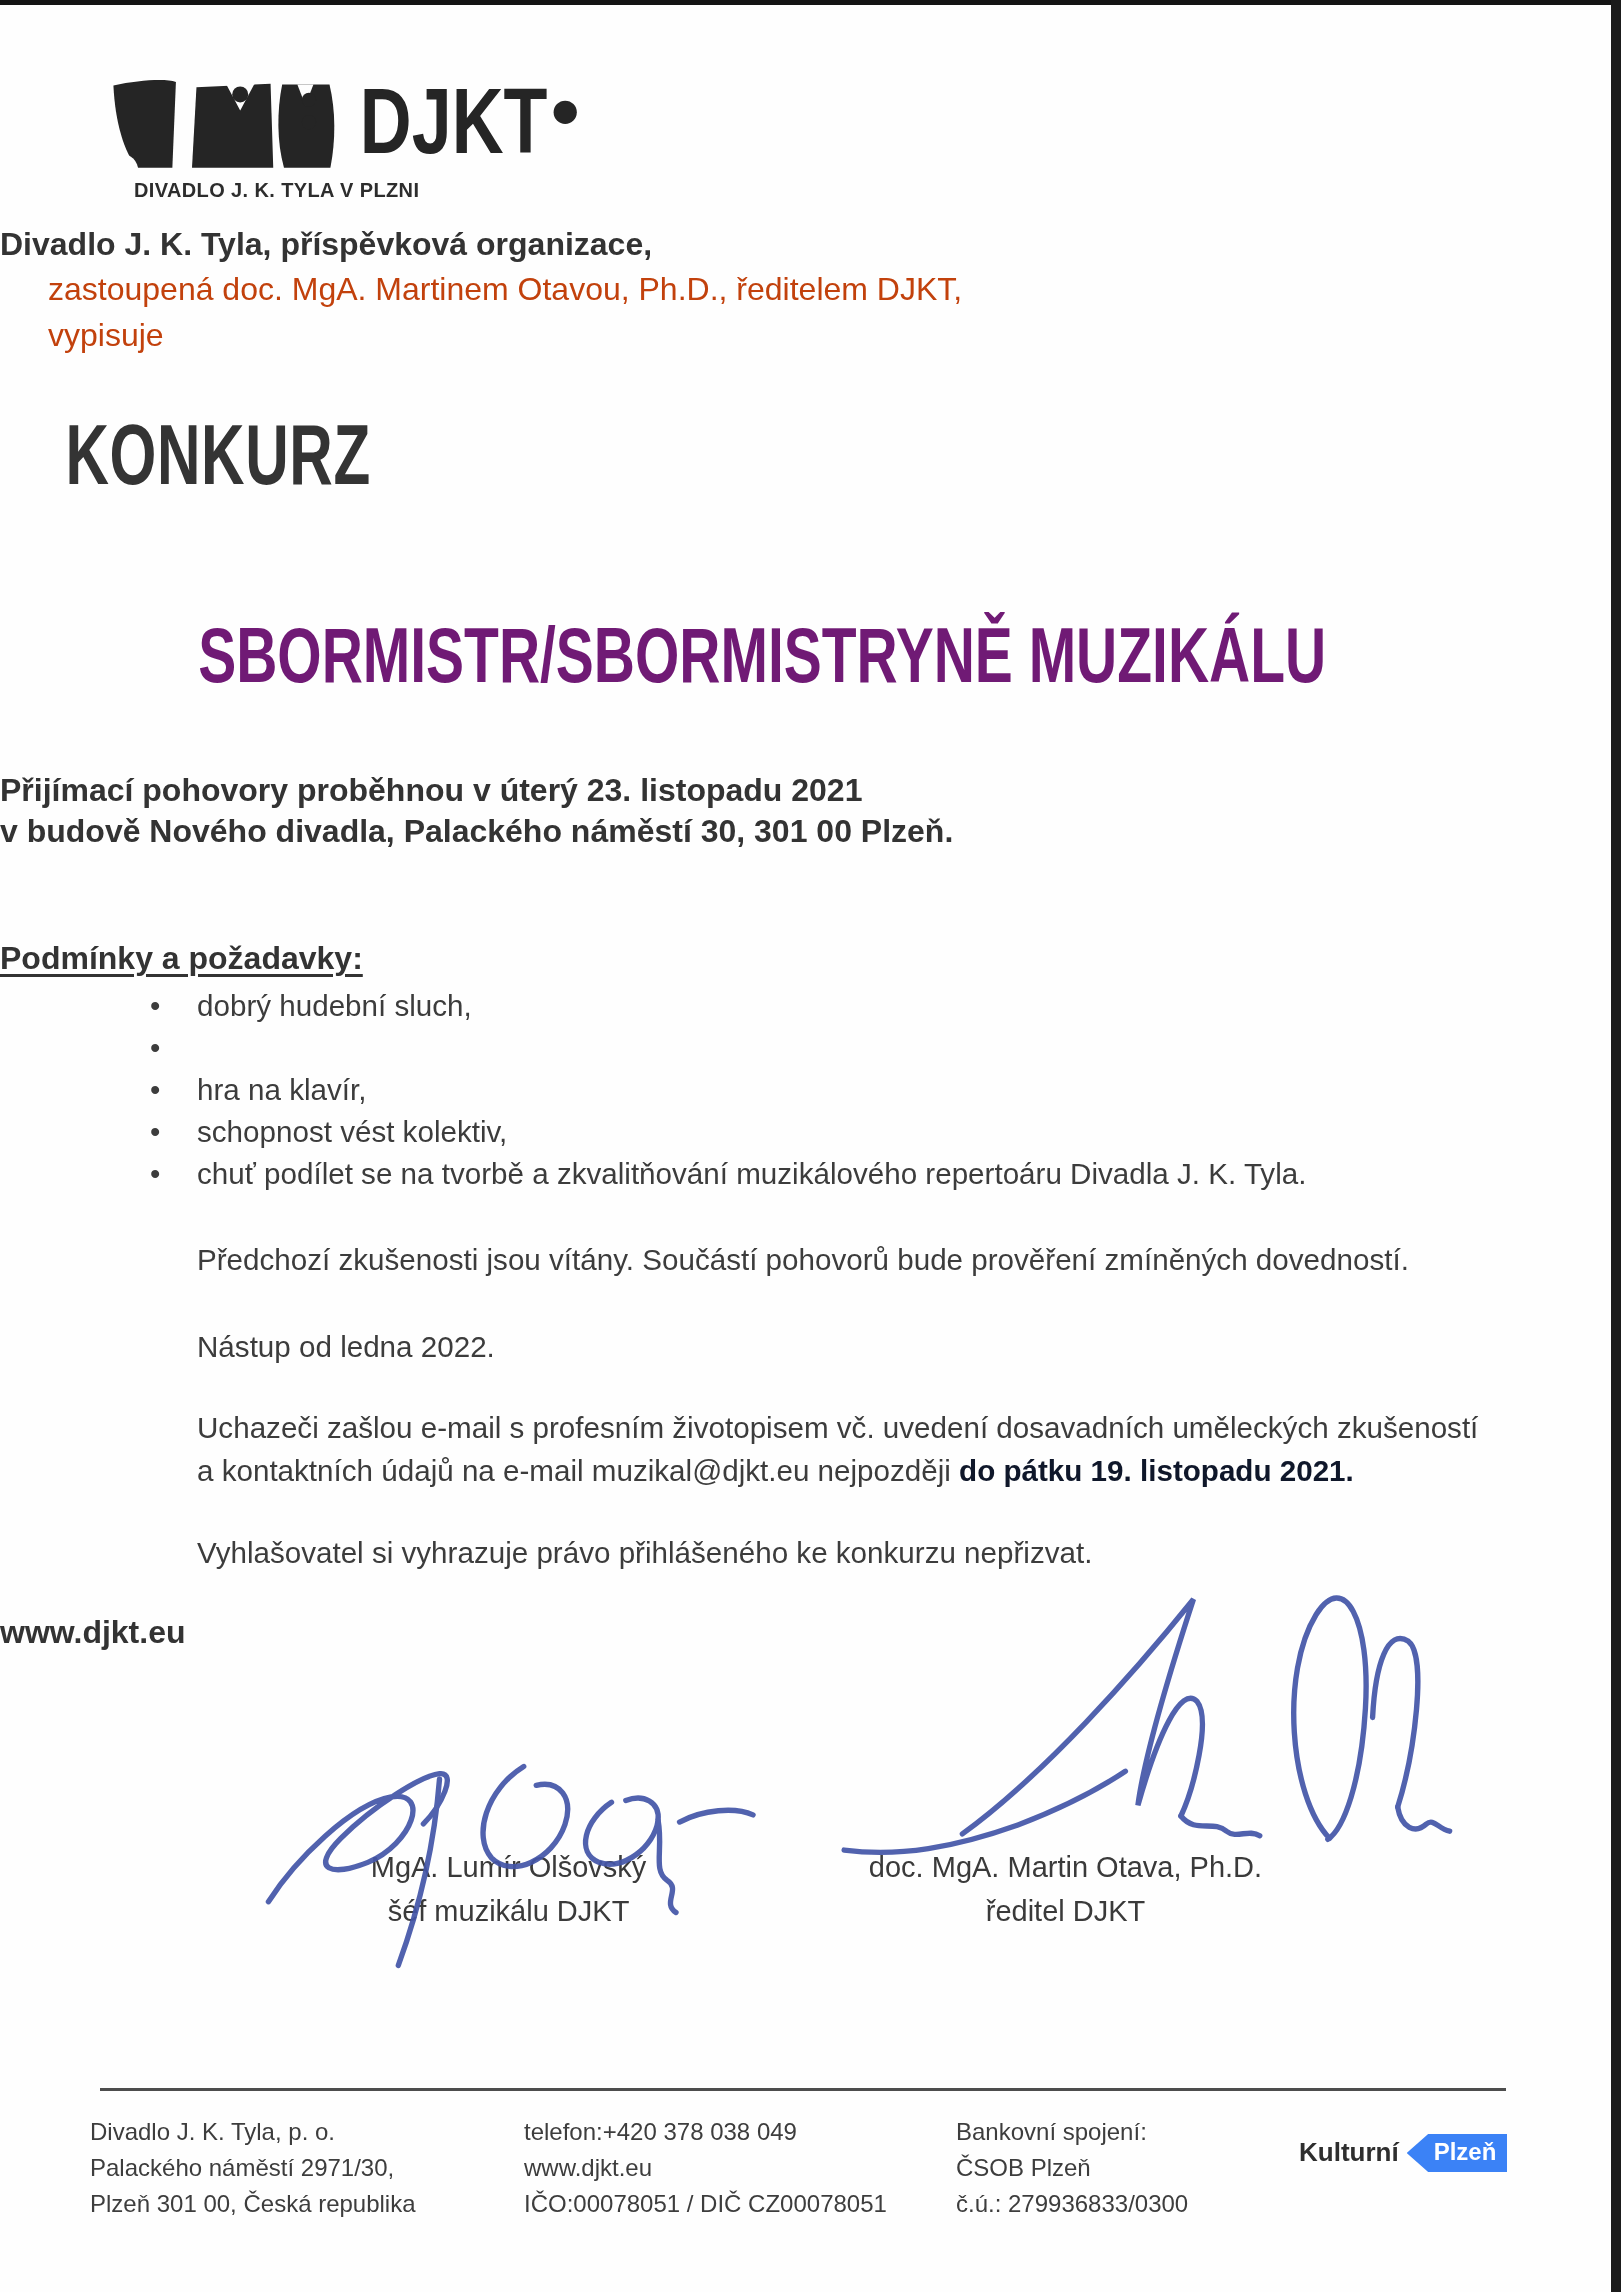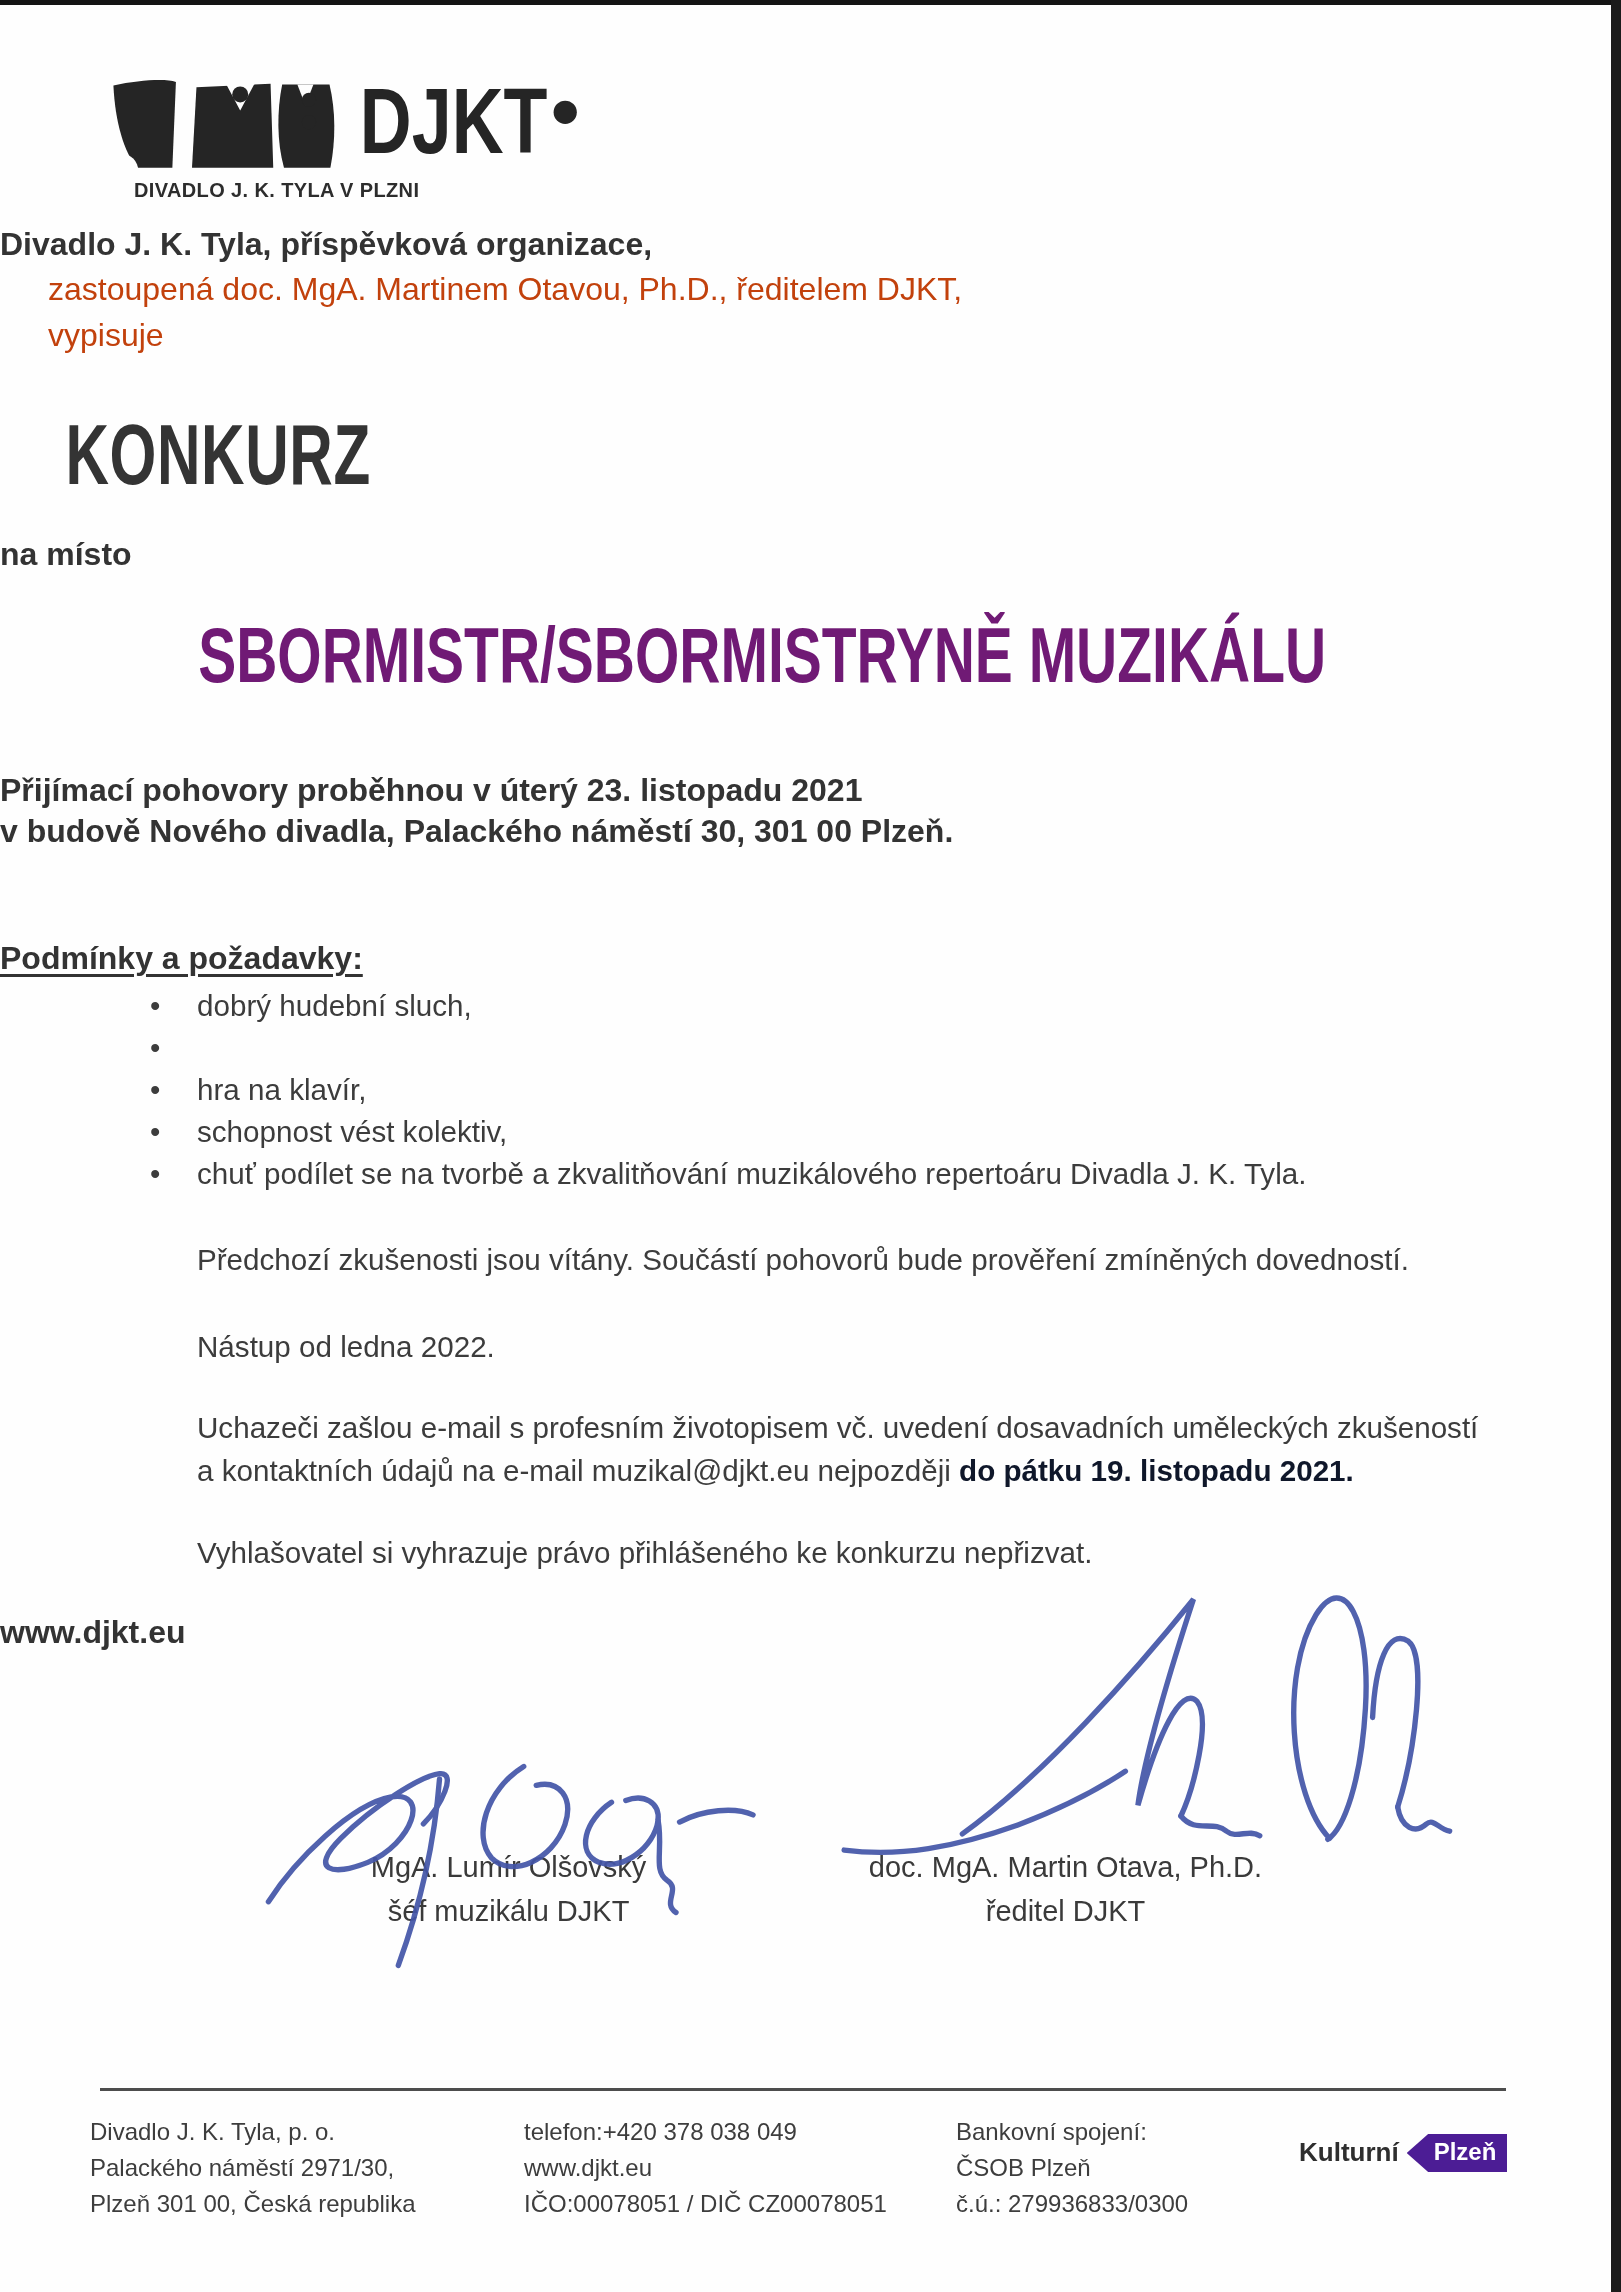--- a/index.html
+++ b/index.html
@@ -63,21 +63,21 @@
 
   .footer-rule{position:absolute;left:100px;top:2088px;width:1406px;height:2.7px;background:#4d4d4d;}
   .fcol{position:absolute;top:2114px;font-size:24px;color:#3d3d3d;line-height:36px;white-space:nowrap;}
   .fcol1{left:90px;}
   .fcol2{left:524px;}
   .fcol3{left:956px;}
 
   .partner{position:absolute;left:1299px;top:2134px;display:flex;align-items:center;gap:8px;z-index:2;}
   .partner-label{font-size:26px;font-weight:700;color:#2e2e2e;text-align:center;}
   .partner-badge{
-    background:#4c1d95;color:#fff;font-size:24px;font-weight:700;
+    background:#3b82f6;color:#fff;font-size:24px;font-weight:700;
     padding:3.6px 10.7px 6.3px 27px;
     clip-path:polygon(0 50%,21.5px 0,100% 0,100% 100%,21.5px 100%);
   }
 </style>
 </head>
 <body>
 
 <div class="page">
 
   <div class="scan-top"></div>
@@ -100,21 +100,20 @@
       <circle cx="520" cy="44" r="13" fill="#252525"></circle>
     </svg>
     <div class="logo-caption">DIVADLO J. K. TYLA V PLZNI</div>
   </div>
 
   <div class="cline hdr-b" style="top:226px">Divadlo J. K. Tyla, příspěvková organizace,</div>
   <div class="cline hdr-r" style="top:271px">zastoupená doc. MgA. Martinem Otavou, Ph.D., ředitelem DJKT,</div>
   <div class="cline hdr-r" style="top:317px">vypisuje</div>
 
   <div class="cline konkurz"><span class="squeeze">KONKURZ</span></div>
-  <div class="cline hdr-b namisto">na místo</div>
   <div class="cline position"><span class="squeeze">SBORMISTR/SBORMISTRYNĚ MUZIKÁLU</span></div>
 
   <div class="cline hdr-b interview1">Přijímací pohovory proběhnou v úterý 23. listopadu 2021</div>
   <div class="cline hdr-b interview2">v budově Nového divadla, Palackého náměstí 30, 301 00 Plzeň.</div>
 
   <div class="cline hdr-b req-heading"><span>Podmínky a požadavky:</span></div>
   <ul class="bullets">
     <li><span class="dot">•</span><span>dobrý hudební sluch,</span></li>
     <li><span class="dot">•</span></li>
     <li><span class="dot">•</span><span>hra na klavír,</span></li>

